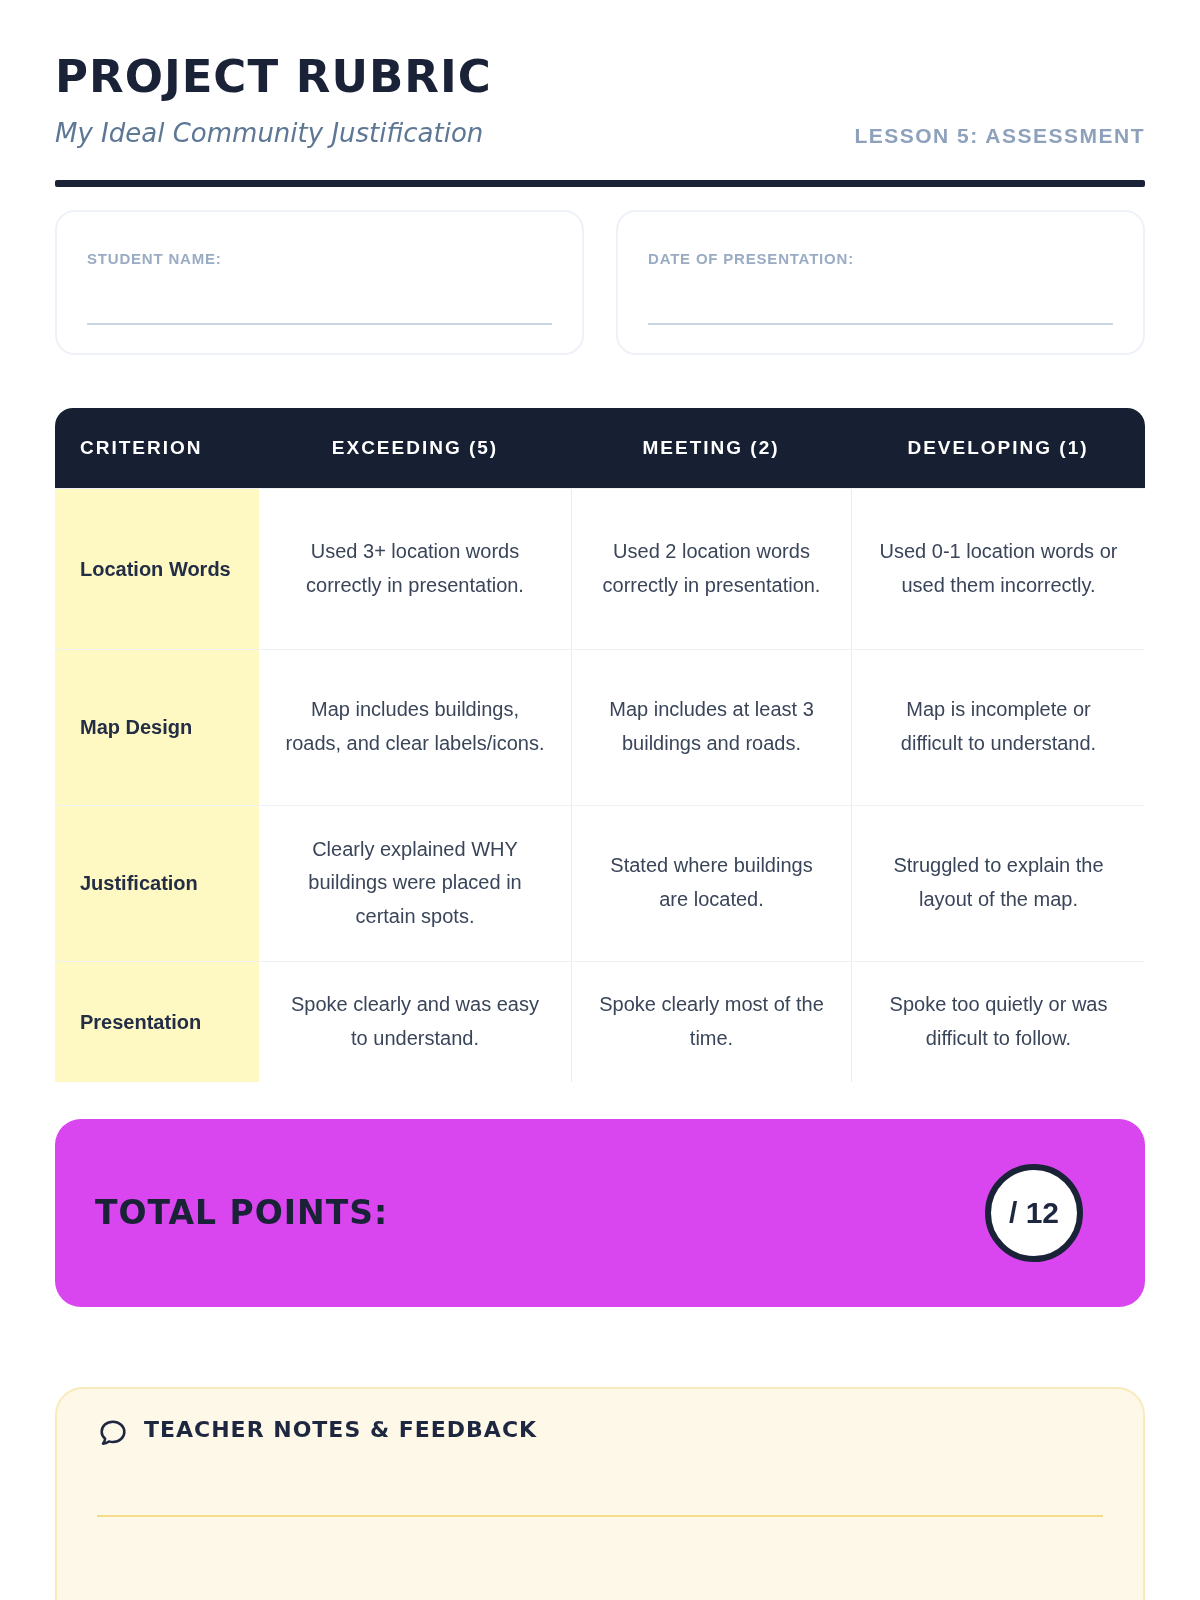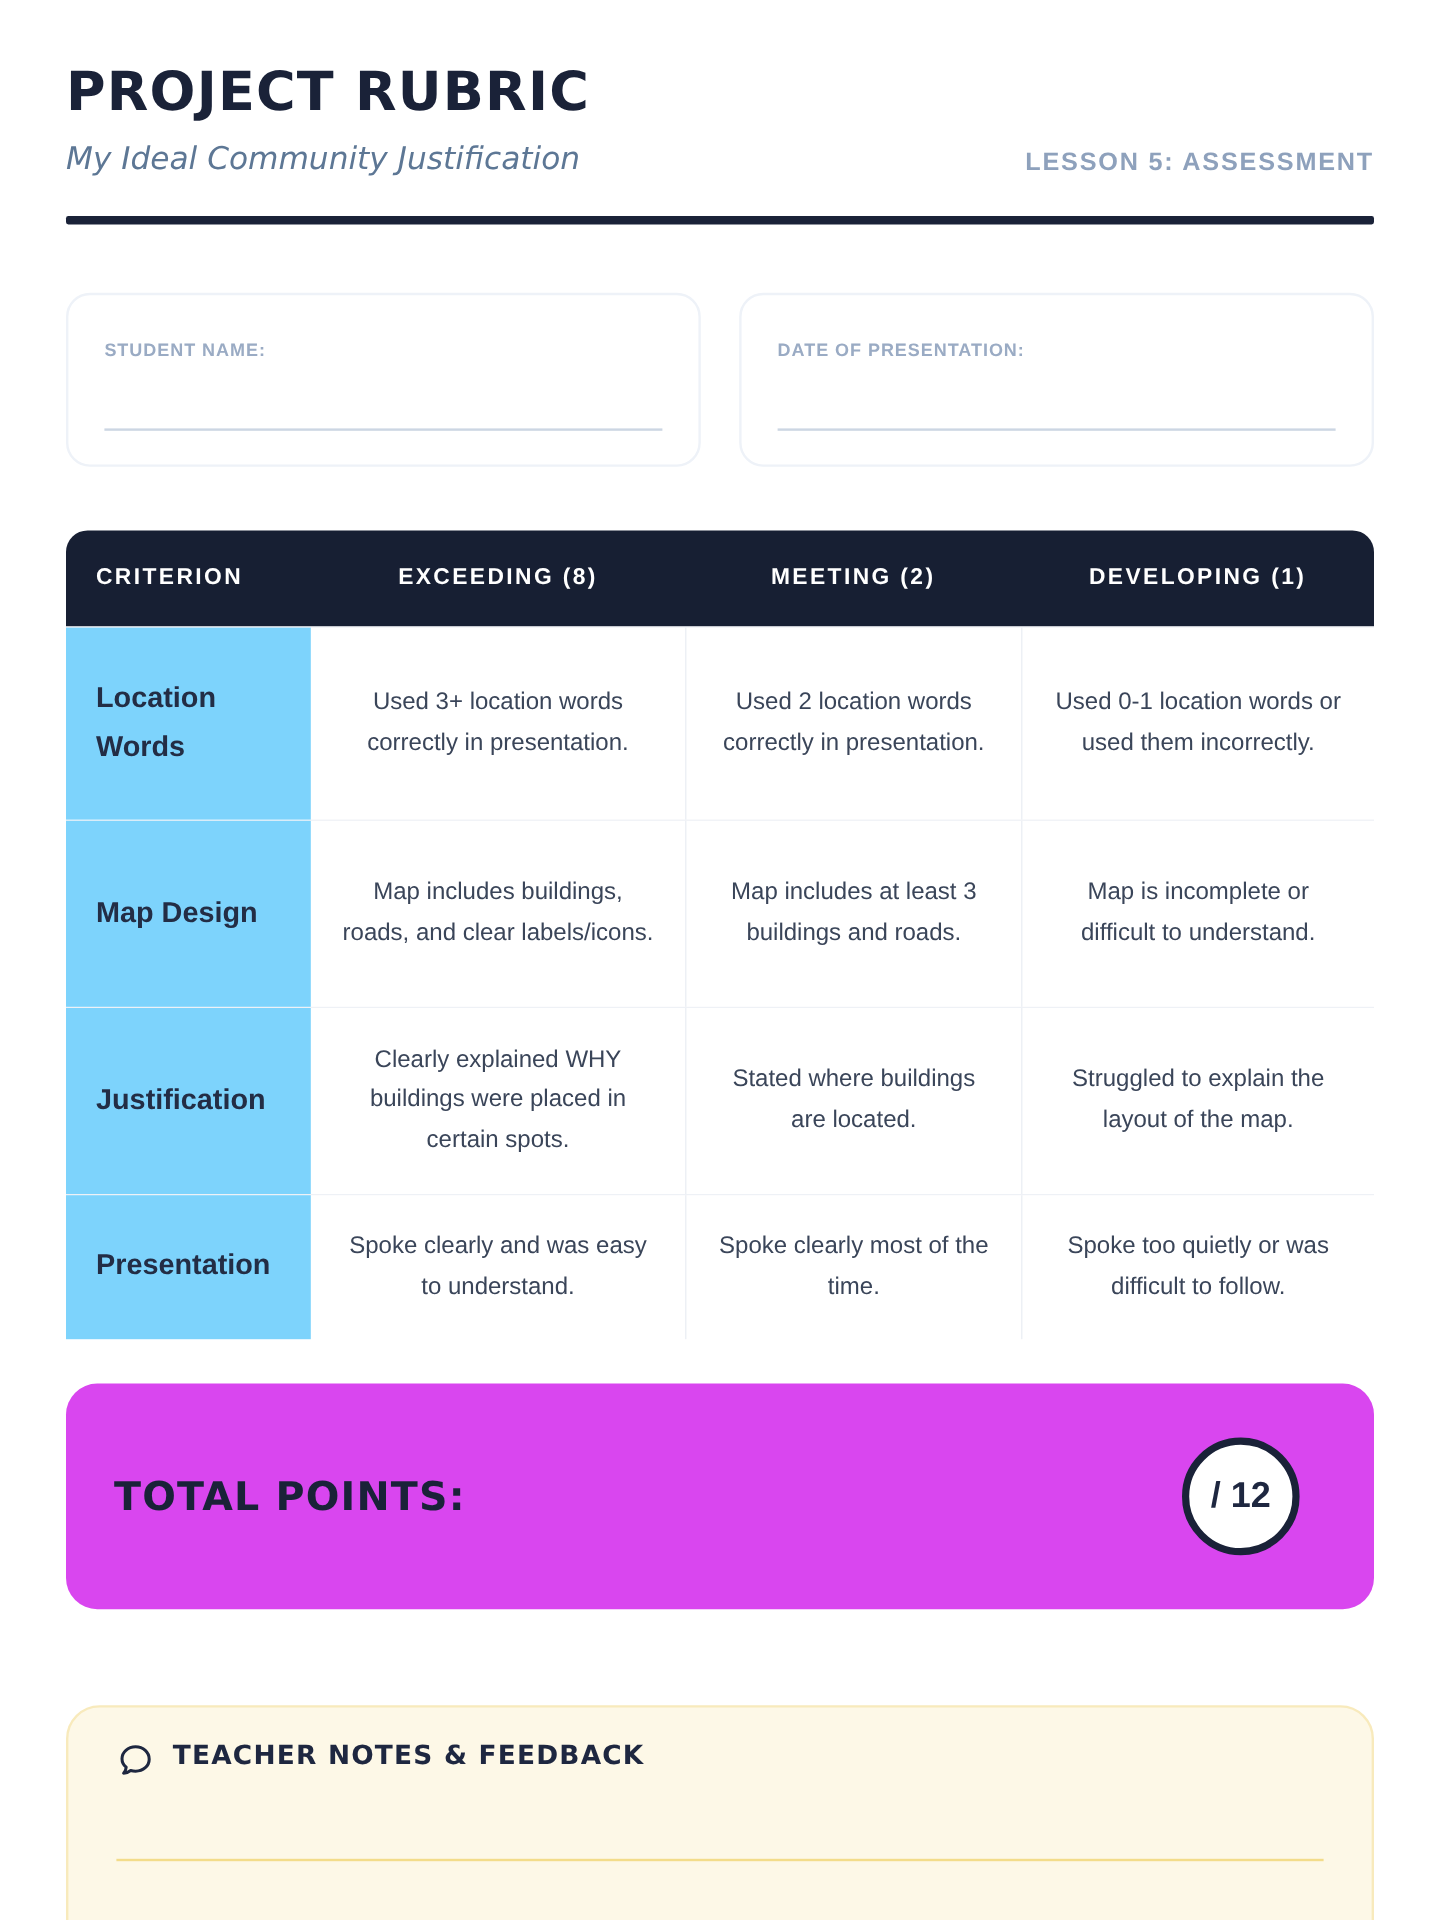--- a/index.html
+++ b/index.html
@@ -25,21 +25,21 @@
     font-family: "DejaVu Sans", "Liberation Sans", sans-serif;
     font-style: italic; font-size: 26px; color: #5d7795;
   }
   .lesson-tag {
     font-size: 21px; font-weight: 700; letter-spacing: 1.5px;
     color: #8ea1bc;
   }
   .divider { margin-top: 32px; height: 7px; background: #1a2238; border-radius: 2px; }
 
   
-  .info-row { display: flex; gap: 32px; margin-top: 57px; }
+  .info-row { display: flex; gap: 32px; margin-top: 23px; }
   .info-box {
     flex: 1; height: 145px;
     border: 2px solid #eef2f8; border-radius: 20px;
     padding: 38px 30px 0 30px;
     background: #ffffff;
   }
   .info-label {
     font-size: 15px; font-weight: 700; letter-spacing: 0.8px; color: #9aabc4;
   }
   .write-line {
@@ -62,25 +62,25 @@
   .th.first { text-align: left; padding-left: 25px; }
   .trow { border-top: 1px solid #eef1f6; }
   .trow:first-of-type { border-top: none; }
   .cell {
     display: flex; align-items: center; justify-content: center;
     text-align: center;
     font-size: 20px; line-height: 1.68; color: #3a4559;
     padding: 26px 26px;
   }
   .cell.crit {
-    background: #7dd3fc;
+    background: #fef9c3;
     justify-content: flex-start; text-align: left;
     font-weight: 700; color: #232d45;
     padding-left: 25px; padding-right: 20px;
-    font-size: 24px; line-height: 1.7;
+    font-size: 20px; line-height: 1.7;
   }
   .cell.bl { border-left: 1px solid #e9edf3; }
   .r1 { min-height: 160px; }
   .r2 { min-height: 155px; }
   .r3 { min-height: 155px; }
   .r4 { min-height: 120px; }
 
   
   .total-box {
     margin-top: 37px; height: 188px;
@@ -137,21 +137,21 @@
     </div>
     <div class="info-box">
       <div class="info-label">DATE OF PRESENTATION:</div>
       <div class="write-line"></div>
     </div>
   </div>
 
   <div class="rubric">
     <div class="grid-row thead">
       <div class="th first">CRITERION</div>
-      <div class="th">EXCEEDING (8)</div>
+      <div class="th">EXCEEDING (5)</div>
       <div class="th">MEETING (2)</div>
       <div class="th">DEVELOPING (1)</div>
     </div>
 
     <div class="grid-row trow">
       <div class="cell crit r1">Location Words</div>
       <div class="cell r1">Used 3+ location words correctly in presentation.</div>
       <div class="cell bl r1">Used 2 location words correctly in presentation.</div>
       <div class="cell bl r1">Used 0-1 location words or used them incorrectly.</div>
     </div>

